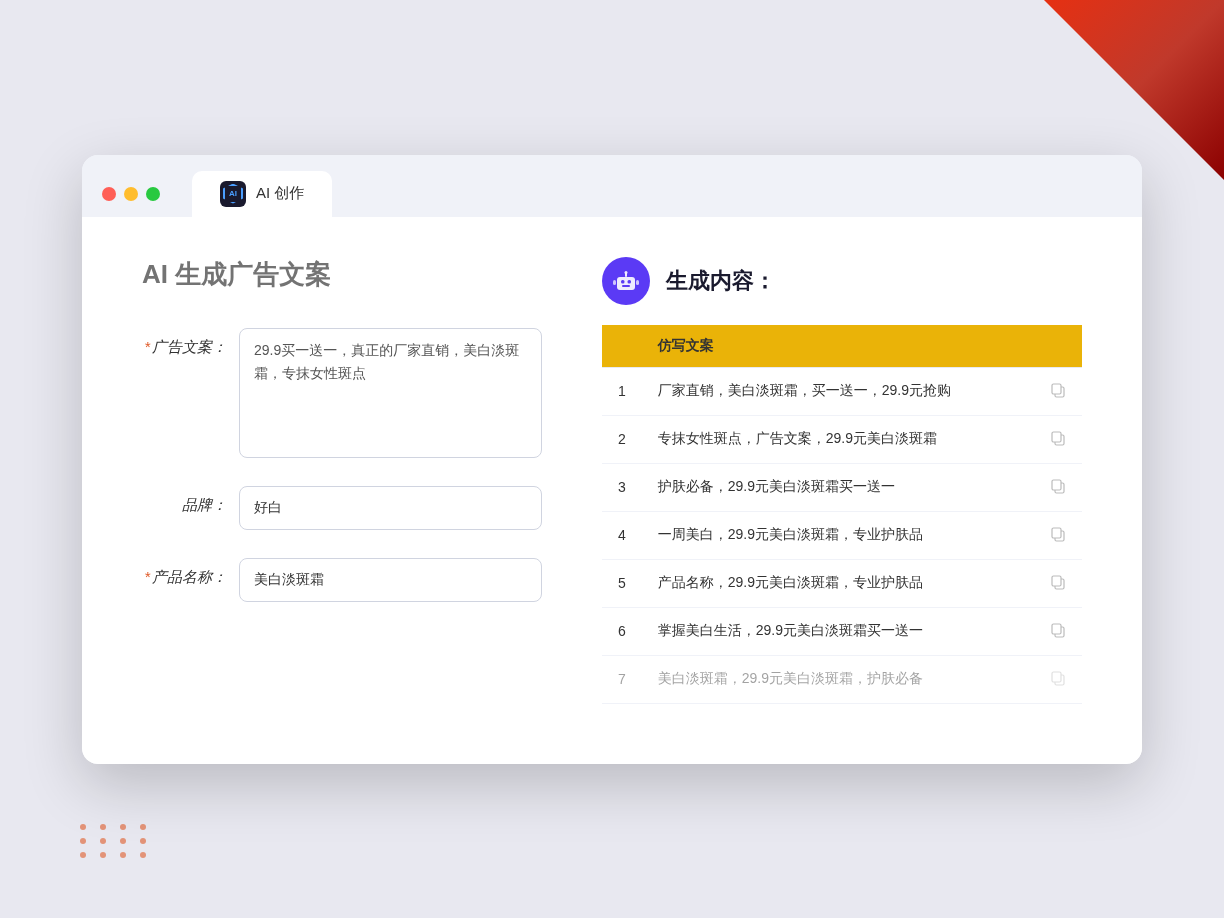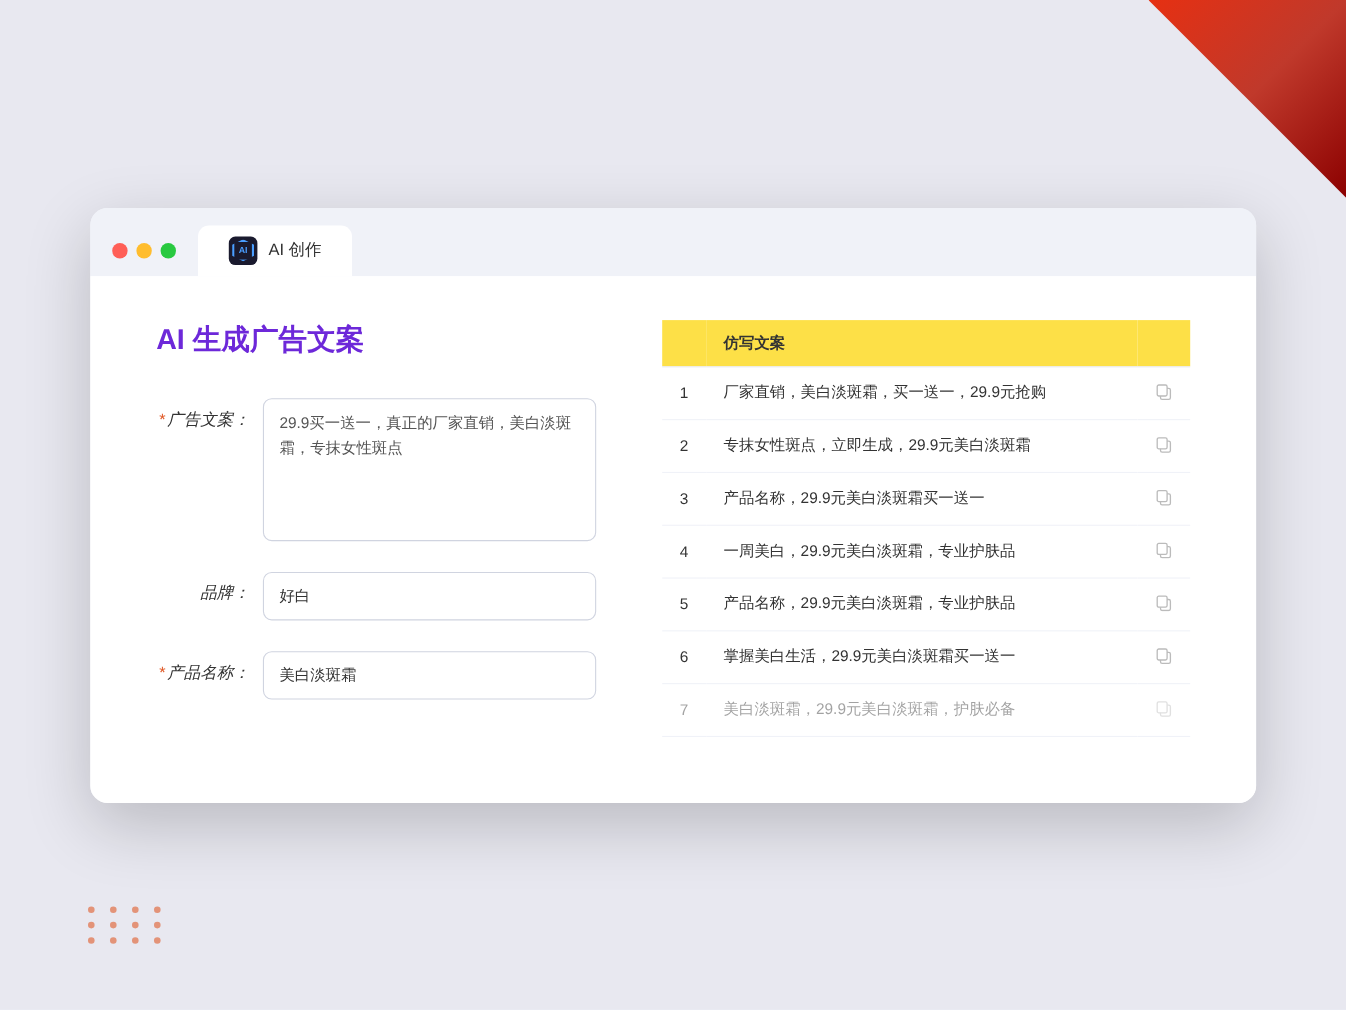--- a/index.html
+++ b/index.html
@@ -51,21 +51,21 @@
       position: relative;
       z-index: 2;
     }
 
     
     .title-bar {
       background: #f0f2f8;
       padding: 16px 20px 0;
       display: flex;
       align-items: center;
-      gap: 0;
+      gap: 12px;
     }
 
     .window-controls {
       display: flex;
       gap: 8px;
       margin-right: 20px;
       align-items: center;
     }
 
     .btn-close { width: 14px; height: 14px; border-radius: 50%; background: #ff5f57; }
@@ -126,21 +126,21 @@
     }
 
     
     .left-panel {
       flex: 0 0 400px;
     }
 
     .panel-title {
       font-size: 26px;
       font-weight: 700;
-      color: #6d28d9;
+      color: #737373;
       margin-bottom: 36px;
     }
 
     .form-row {
       display: flex;
       align-items: flex-start;
       margin-bottom: 28px;
       gap: 12px;
     }
 
@@ -228,21 +228,21 @@
       font-weight: 700;
       color: #1a1a2e;
     }
 
     .result-table {
       width: 100%;
       border-collapse: collapse;
     }
 
     .result-table thead th {
-      background: #fde047;
+      background: #eab308;
       padding: 12px 16px;
       text-align: left;
       font-size: 14px;
       font-weight: 600;
       color: #333;
       border-bottom: 1px solid #e8eaf0;
     }
 
     .result-table tbody tr {
       border-bottom: 1px solid #f0f2f8;
@@ -337,20 +337,36 @@
         <label class="form-label">
           <span class="required-star">*</span><span>产品名称：</span>
         </label>
         <input class="form-input" type="text" value="美白淡斑霜" style="">
       </div>
 
       
     </div>
 
     <div class="right-panel">
+      <div class="result-header">
+        <div class="robot-icon">
+
+          <svg width="28" height="28" viewBox="0 0 28 28" fill="none" xmlns="http://www.w3.org/2000/svg">
+            <rect x="5" y="10" width="18" height="13" rx="3" fill="white" opacity="0.9"></rect>
+            <rect x="9" y="13" width="3.5" height="3.5" rx="1.5" fill="#5b3af5"></rect>
+            <rect x="15.5" y="13" width="3.5" height="3.5" rx="1.5" fill="#5b3af5"></rect>
+            <rect x="10" y="18" width="8" height="2" rx="1" fill="#5b3af5"></rect>
+            <rect x="13" y="6" width="2" height="4" rx="1" fill="white" opacity="0.9"></rect>
+            <circle cx="14" cy="5.5" r="1.5" fill="white" opacity="0.9"></circle>
+            <rect x="1" y="13" width="3" height="5" rx="1.5" fill="white" opacity="0.7"></rect>
+            <rect x="24" y="13" width="3" height="5" rx="1.5" fill="white" opacity="0.7"></rect>
+          </svg>
+        </div>
+        <h2 class="result-title">生成内容：</h2>
+      </div>
 
       <table class="result-table">
         <thead>
           <tr>
             <th></th>
             <th>仿写文案</th>
             <th></th>
           </tr>
         </thead>
         <tbody id="result-tbody">
@@ -359,31 +375,31 @@
       <td>厂家直销，美白淡斑霜，买一送一，29.9元抢购</td>
       <td class="copy-icon">
         <svg viewBox="0 0 16 16" fill="currentColor" xmlns="http://www.w3.org/2000/svg">
           <rect x="5" y="5" width="9" height="10" rx="1.5" fill="none" stroke="#bbb" stroke-width="1.2"></rect>
           <rect x="2" y="2" width="9" height="10" rx="1.5" fill="white" stroke="#bbb" stroke-width="1.2"></rect>
         </svg>
       </td>
     </tr>
             <tr>
       <td class="row-number">2</td>
-      <td>专抹女性斑点，立即生成，29.9元美白淡斑霜</td>
+      <td>专抹女性斑点，广告文案，29.9元美白淡斑霜</td>
       <td class="copy-icon">
         <svg viewBox="0 0 16 16" fill="currentColor" xmlns="http://www.w3.org/2000/svg">
           <rect x="5" y="5" width="9" height="10" rx="1.5" fill="none" stroke="#bbb" stroke-width="1.2"></rect>
           <rect x="2" y="2" width="9" height="10" rx="1.5" fill="white" stroke="#bbb" stroke-width="1.2"></rect>
         </svg>
       </td>
     </tr>
             <tr>
       <td class="row-number">3</td>
-      <td>产品名称，29.9元美白淡斑霜买一送一</td>
+      <td>护肤必备，29.9元美白淡斑霜买一送一</td>
       <td class="copy-icon">
         <svg viewBox="0 0 16 16" fill="currentColor" xmlns="http://www.w3.org/2000/svg">
           <rect x="5" y="5" width="9" height="10" rx="1.5" fill="none" stroke="#bbb" stroke-width="1.2"></rect>
           <rect x="2" y="2" width="9" height="10" rx="1.5" fill="white" stroke="#bbb" stroke-width="1.2"></rect>
         </svg>
       </td>
     </tr>
             <tr>
       <td class="row-number">4</td>
       <td>一周美白，29.9元美白淡斑霜，专业护肤品</td>

